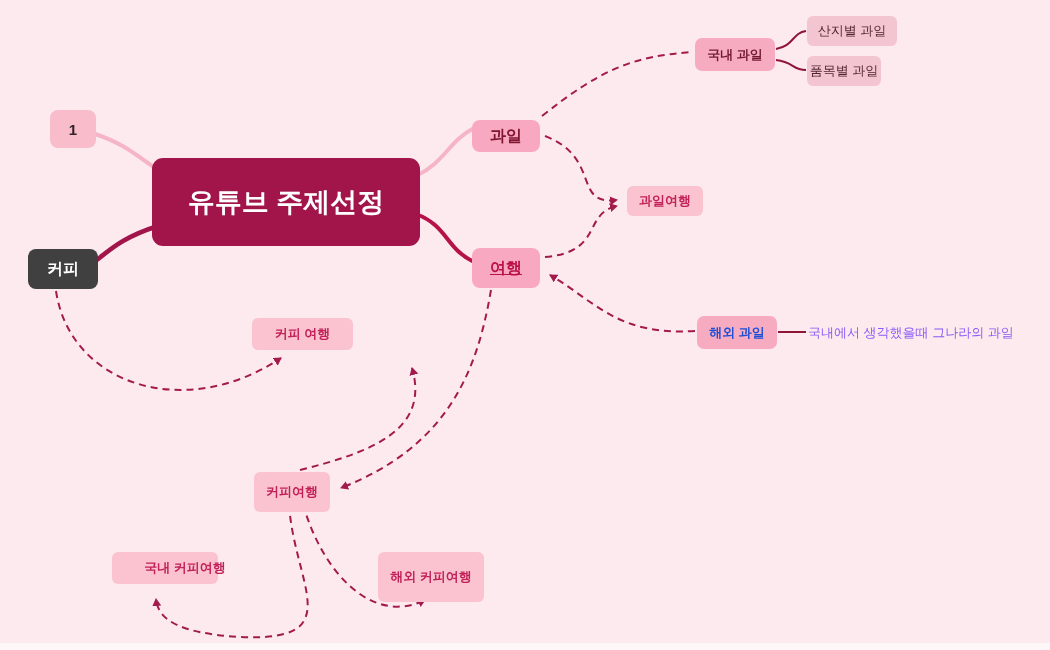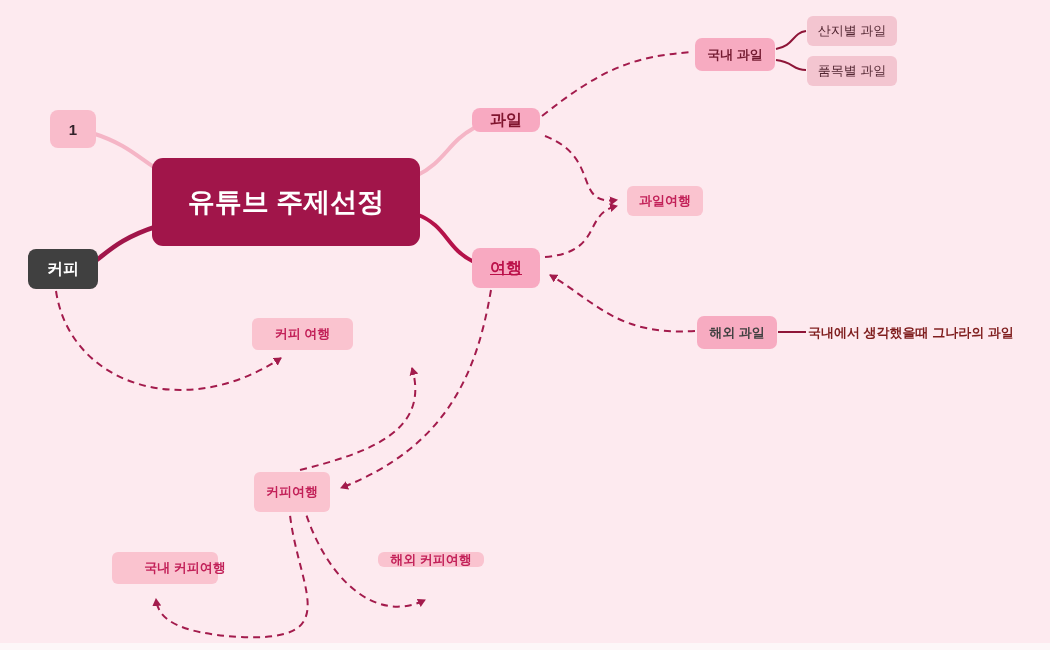--- a/index.html
+++ b/index.html
@@ -34,57 +34,57 @@
   .node-root{
     left:152px;top:158px;width:268px;height:88px;
     background:#a1154a;border-radius:11px;
     color:#ffffff;font-size:27px;font-weight:bold;
   }
   .node-one{
     left:50px;top:110px;width:46px;height:38px;
     background:#f9bccb;color:#33222a;font-size:15px;font-weight:bold;
   }
   .node-fruit{
-    left:472px;top:108px;width:68px;height:24px;
+    left:472px;top:120px;width:68px;height:32px;
     background:#f8a9c1;color:#80152f;font-size:16px;font-weight:bold;
   }
   .node-coffee{
     left:28px;top:249px;width:70px;height:40px;
     background:#404040;color:#ffffff;font-size:16px;font-weight:bold;
   }
   .node-travel{
     left:472px;top:248px;width:68px;height:40px;
     background:#f8a9c1;color:#bb1049;font-size:16px;font-weight:bold;text-decoration:underline;
   }
   .node-domestic-fruit{
     left:695px;top:38px;width:80px;height:33px;
     background:#f7abc1;color:#731a31;font-size:13px;font-weight:bold;border-radius:7px;
   }
   .node-sub{
     background:#f3c5d0;color:#512530;font-size:13px;border-radius:6px;
   }
   .node-fruit-by-region{left:807px;top:16px;width:90px;height:30px;}
-  .node-fruit-by-item{left:807px;top:56px;width:90px;height:30px;}
+  .node-fruit-by-item{left:807px;top:56px;width:74px;height:30px;}
   .node-small{
     background:#fac3cf;color:#c22058;font-size:13px;font-weight:bold;border-radius:6px;
   }
   .node-fruit-travel{left:627px;top:186px;width:76px;height:30px;}
   .node-overseas-fruit{
     left:697px;top:316px;width:80px;height:33px;
-    background:#f7abc1;color:#404040;font-size:13px;font-weight:bold;border-radius:7px;
+    background:#f7abc1;color:#1d4ed8;font-size:13px;font-weight:bold;border-radius:7px;
   }
   .node-note{
     left:808px;top:322px;height:22px;
-    background:transparent;color:#7f1d1d;font-size:13px;font-weight:bold;
+    background:transparent;color:#8b5cf6;font-size:13px;font-weight:normal;
     justify-content:flex-start;
   }
   .node-coffee-travel-spaced{left:252px;top:318px;width:101px;height:32px;}
   .node-coffee-travel{left:254px;top:472px;width:76px;height:40px;}
   .node-domestic-coffee-travel{left:112px;top:552px;width:106px;height:32px;padding-left:40px;}
-  .node-overseas-coffee-travel{left:378px;top:552px;width:106px;height:15px;}
+  .node-overseas-coffee-travel{left:378px;top:552px;width:106px;height:50px;}
   .bottom-strip{
     position:absolute;left:0;bottom:0;width:1050px;height:7px;
     background:#fdf7f8;z-index:3;
   }
 </style>
 </head>
 <body>
 
 <div class="canvas">
 

